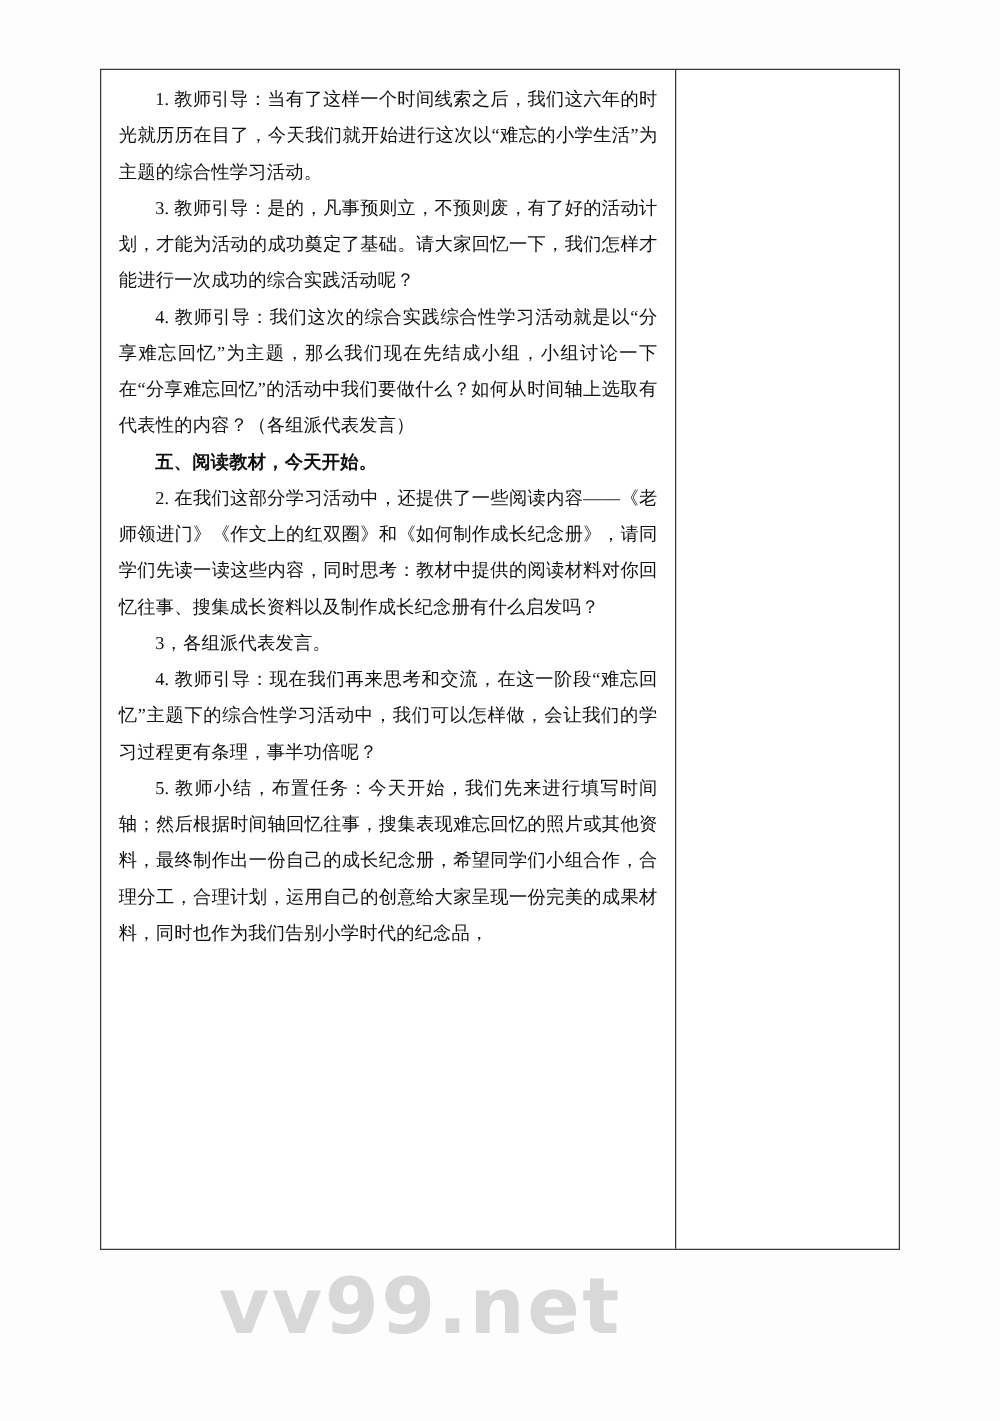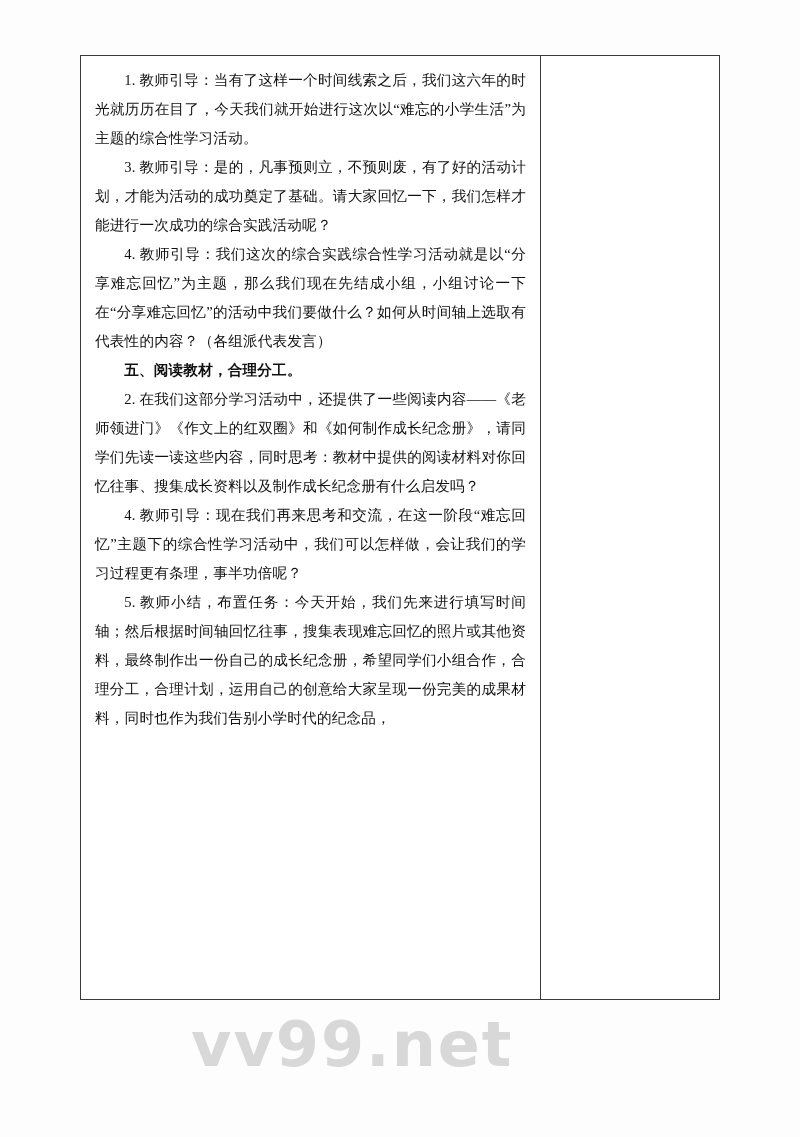--- a/index.html
+++ b/index.html
@@ -55,21 +55,21 @@
   }
   p.indent {
     text-indent: 2em;
   }
   p.heading {
     text-indent: 2em;
     font-weight: bold;
   }
   .watermark {
     position: absolute;
-    left: 191px;
+    left: 175px;
     top: 1008px;
     font-family: "DejaVu Sans", "Liberation Sans", sans-serif;
     font-size: 62px;
     font-weight: bold;
     color: #d8d8d8;
     letter-spacing: 2px;
     user-select: none;
     white-space: nowrap;
   }
 </style>
@@ -77,22 +77,23 @@
 <body>
 
 <div class="page">
 
   <div class="doc-table">
 
     <div class="col-main">
       <p class="para indent">1. 教师引导：当有了这样一个时间线索之后，我们这六年的时光就历历在目了，今天我们就开始进行这次以“难忘的小学生活”为主题的综合性学习活动。</p>
       <p class="para indent">3. 教师引导：是的，凡事预则立，不预则废，有了好的活动计划，才能为活动的成功奠定了基础。请大家回忆一下，我们怎样才能进行一次成功的综合实践活动呢？</p>
       <p class="para indent">4. 教师引导：我们这次的综合实践综合性学习活动就是以“分享难忘回忆”为主题，那么我们现在先结成小组，小组讨论一下在“分享难忘回忆”的活动中我们要做什么？如何从时间轴上选取有代表性的内容？（各组派代表发言）</p>
-      <p class="para heading">五、阅读教材，合理分工。</p>
+      <p class="para heading">五、阅读教材，今天开始。</p>
       <p class="para indent">2. 在我们这部分学习活动中，还提供了一些阅读内容——《老师领进门》《作文上的红双圈》和《如何制作成长纪念册》，请同学们先读一读这些内容，同时思考：教材中提供的阅读材料对你回忆往事、搜集成长资料以及制作成长纪念册有什么启发吗？</p>
+      <p class="para indent">3，各组派代表发言。</p>
       <p class="para indent">4. 教师引导：现在我们再来思考和交流，在这一阶段“难忘回忆”主题下的综合性学习活动中，我们可以怎样做，会让我们的学习过程更有条理，事半功倍呢？</p>
       <p class="para indent">5. 教师小结，布置任务：今天开始，我们先来进行填写时间轴；然后根据时间轴回忆往事，搜集表现难忘回忆的照片或其他资料，最终制作出一份自己的成长纪念册，希望同学们小组合作，合理分工，合理计划，运用自己的创意给大家呈现一份完美的成果材料，同时也作为我们告别小学时代的纪念品，</p>
     </div>
 
     <div class="col-side"></div>
 
   </div>
 
   <div class="watermark">vv99.net</div>
 

